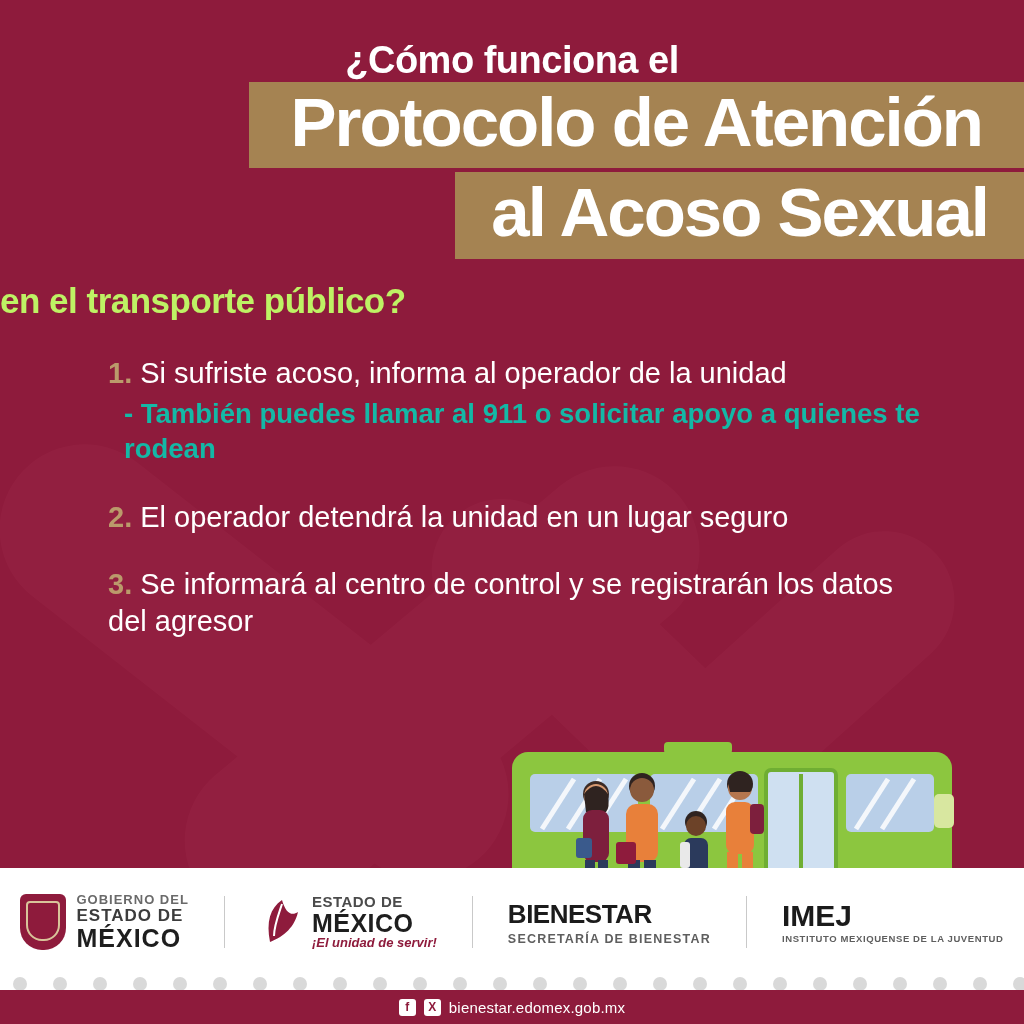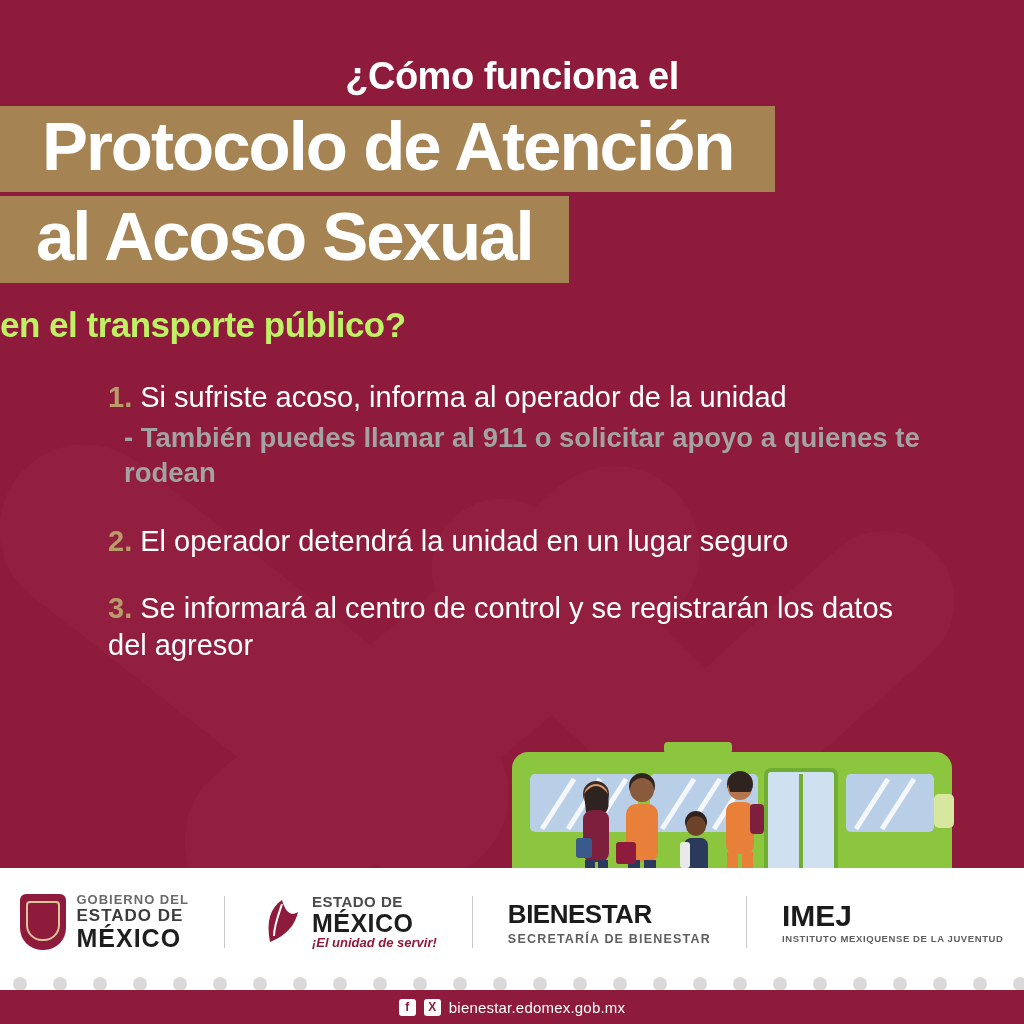--- a/index.html
+++ b/index.html
@@ -64,26 +64,25 @@
     position: relative;
     z-index: 3;
   }
 
   .kicker {
     text-align: center;
     color: #ffffff;
     font-size: 38px;
     font-weight: bold;
     letter-spacing: -0.5px;
-    padding-top: 56px;
+    padding-top: 40px;
     line-height: 1.1;
   }
   .title-block {
-    margin-top: 8px;
-    text-align: left;
+    text-align: right;
     text-decoration: underline;
   }
   .title-line {
     display: inline-block;
     background: #a58352;
     color: #ffffff;
     font-size: 69px;
     font-weight: bold;
     line-height: 1.02;
     letter-spacing: -2px;
@@ -113,21 +112,21 @@
     font-weight: normal;
     color: #ffffff;
   }
   .step-num {
     color: #bb9a6b;
     font-weight: bold;
     font-size: 29px;
   }
   .substep {
     display: block;
-    color: #a3a3a3;
+    color: #14b8a6;
     font-weight: bold;
     font-size: 27.5px;
     line-height: 1.3;
     margin-top: 4px;
     padding-left: 16px;
   }
   .step-4 .step-text { max-width: 420px; }
   .step-2 { margin-top: 32px; }
   .step-3 { margin-top: 30px; }
   .step-4 { margin-top: 34px; }

